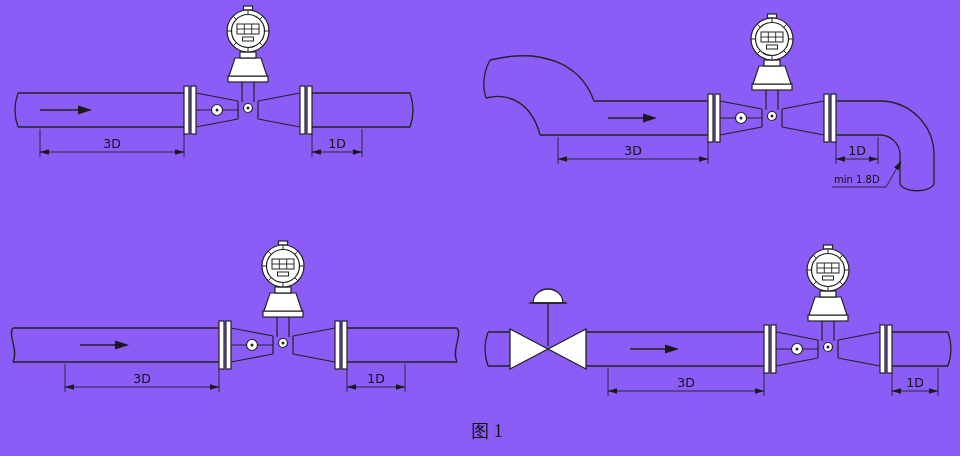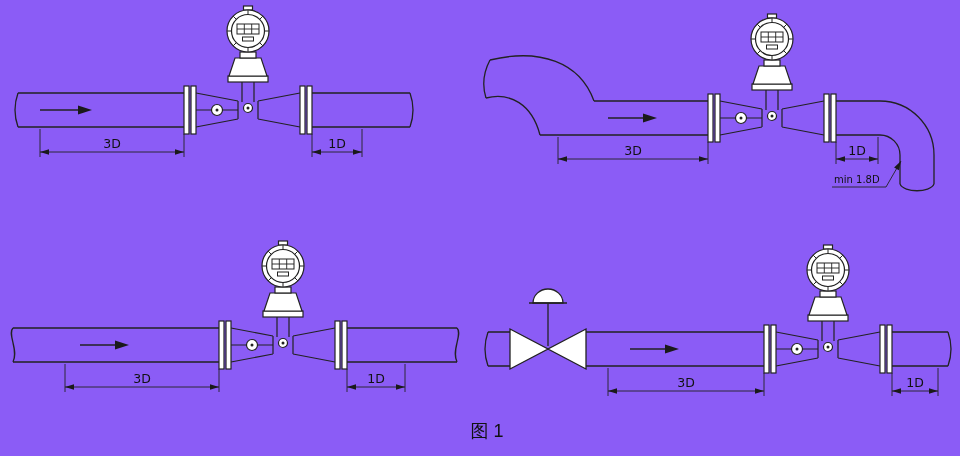--- a/index.html
+++ b/index.html
@@ -18,21 +18,21 @@
   }
   .note-text{
     font-family:"DejaVu Sans", sans-serif;
     font-size:10px;
     fill:#111;
   }
   .caption{
     position:absolute;
     left:0;top:419px;width:974px;height:30px;
     text-align:center;
-    font-family:Liberation Sans, sans-serif;
+    font-family:Liberation Serif, serif;
     font-size:18px;
     color:#111;
   }
   svg{display:block;}
   .ln{stroke:#222;stroke-width:1.3;fill:none;}
   .thin{stroke:#222;stroke-width:0.9;fill:none;}
   .wfill{fill:#ffffff;}
 </style>
 </head>
 <body>

